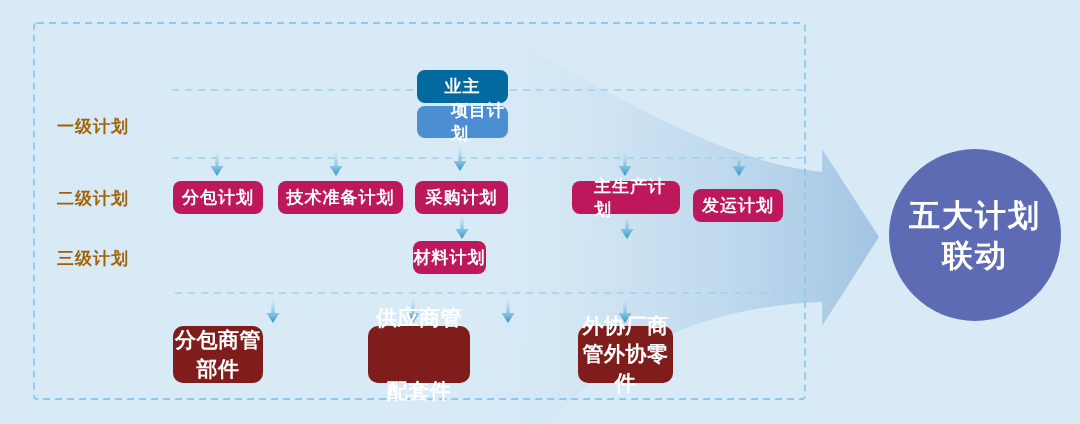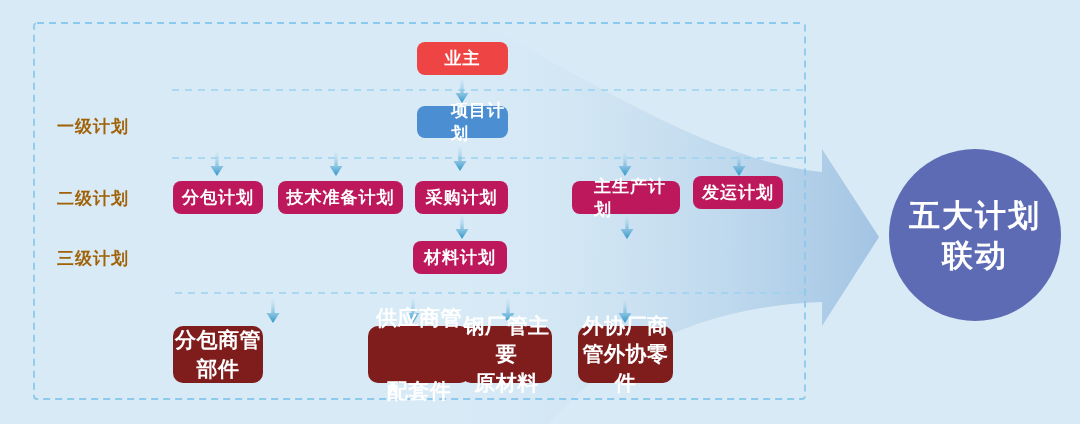--- a/index.html
+++ b/index.html
@@ -2,21 +2,21 @@
 <html><head>
 <meta charset="utf-8">
 <style>
   html,body{margin:0;padding:0;}
   .canvas{position:relative;width:1080px;height:424px;background:#d8eaf6;
           font-family:"DejaVu Sans",sans-serif;overflow:hidden;}
   svg.layer{position:absolute;left:0;top:0;width:1080px;height:424px;}
   .box{position:absolute;display:flex;align-items:center;justify-content:center;
        color:#ffffff;font-weight:600;letter-spacing:1px;border-radius:8px;
        font-size:17px;box-sizing:border-box;}
-  .green{background:#ef4444;}
+  .green{background:#0369a1;margin-top:28px;}
   .blue{background:#4b8fd2;padding-left:34px;}
   .purple{background:#be185d;}
   .supplier{background:#7f1d1d;border-radius:10px;flex-direction:column;
             font-size:21px;line-height:1.35;letter-spacing:0.5px;}
   .supplier span{display:block;text-align:center;}
   .rlabel{position:absolute;color:#a16207;font-weight:bold;font-size:17px;
           letter-spacing:1px;white-space:nowrap;}
   .circle{position:absolute;left:889px;top:149px;width:172px;height:172px;
           border-radius:50%;background:#5c6bb3;display:flex;flex-direction:column;
           align-items:center;justify-content:center;color:#fff;font-weight:bold;
@@ -70,35 +70,31 @@
   <div class="rlabel" style="left:57px;top:187px;">二级计划</div>
   <div class="rlabel" style="left:57px;top:247px;">三级计划</div>
 
   <div class="box green" style="left:417px;top:42px;width:91px;height:33px;">业主</div>
   <div class="box blue" style="left:417px;top:106px;width:91px;height:32px;">项目计划</div>
 
   <div class="box purple" style="left:173px;top:181px;width:90px;height:33px;">分包计划</div>
   <div class="box purple" style="left:278px;top:181px;width:125px;height:33px;">技术准备计划</div>
   <div class="box purple" style="left:415px;top:181px;width:93px;height:33px;">采购计划</div>
   <div class="box purple" style="left:572px;top:181px;width:108px;height:33px;padding-left:22px;">主生产计划</div>
-  <div class="box purple" style="left:693px;top:176px;width:90px;height:33px;">发运计划</div>
+  <div class="box purple" style="left:693px;top:189px;width:90px;height:33px;">发运计划</div>
 
-  <div class="box purple" style="left:413px;top:241px;width:94px;height:33px;">材料计划</div>
+  <div class="box purple" style="left:413px;top:241px;width:73px;height:33px;">材料计划</div>
 
   <div class="box supplier" style="left:173px;top:326px;width:90px;height:57px;">
     <span>分包商管</span>
     <span>部件</span>
   </div>
   <div class="box supplier" style="left:368px;top:326px;width:102px;height:57px;gap:44px;">
     <span>供应商管</span>
     <span>配套件</span>
-  </div>
-  <div class="box supplier" style="left:461px;top:326px;width:91px;height:57px;">
-    <span>钢厂管主要</span>
-    <span>原材料</span>
   </div>
   <div class="box supplier" style="left:578px;top:326px;width:95px;height:57px;">
     <span>外协厂商</span>
     <span>管外协零件</span>
   </div>
 
   <div class="circle">
     <span>五大计划</span>
     <span>联动</span>
   </div>

